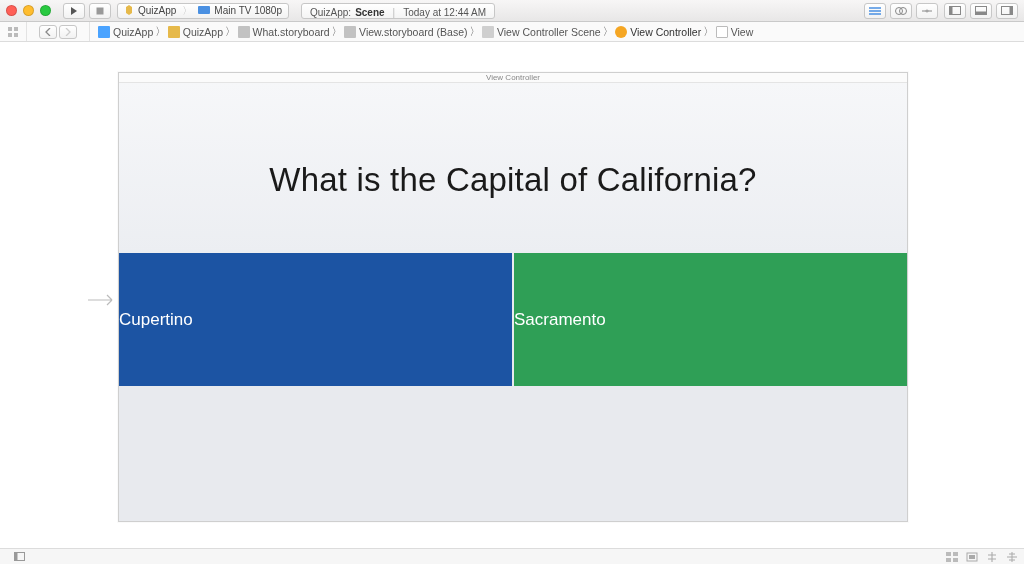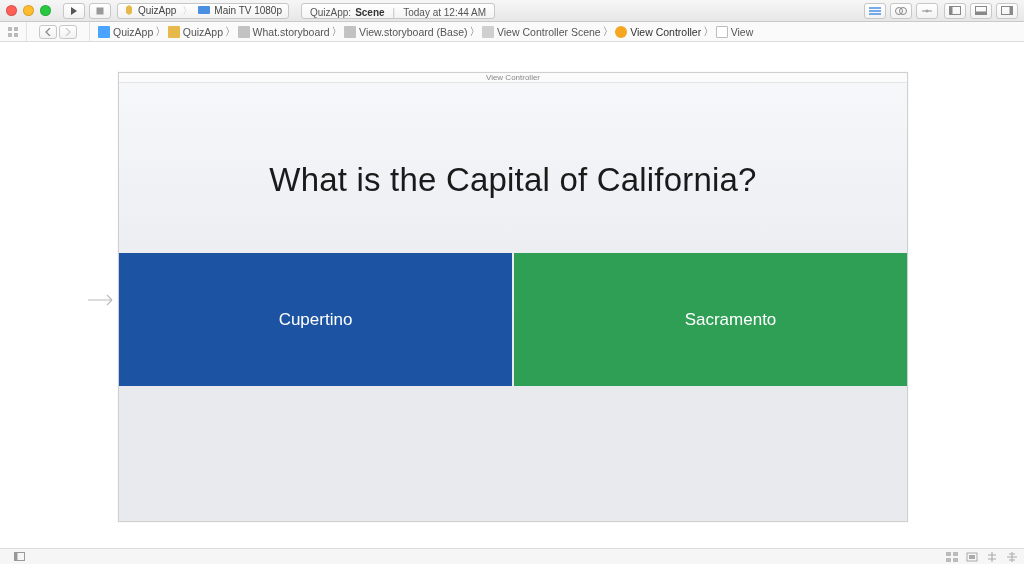--- a/index.html
+++ b/index.html
@@ -96,21 +96,21 @@
     background:linear-gradient(#f6f7f9,#eceef2);
   }
   .question-area h1{
     font-size:33px; font-weight:400; color:#1a1a1a; letter-spacing:.2px;margin-top:24px;
   }
   .answers{
     height:calc(100% - 170px); display:grid; grid-template-columns:1fr 1fr;
     grid-template-rows:1fr 1fr; gap:2px;
   }
   .answer{
-    display:flex; align-items:center; justify-content:center;
+    display:flex; align-items:center; 
     color:#fff; font-size:17px; font-weight:500;
   }
 
   
   .bottombar{
     height:16px; border-top:1px solid #dcdcdc; background:#f6f6f6;
     display:flex; align-items:center; padding:0 6px; color:#888;
   }
   .bottombar .spacer{flex:1}
   .bottombar .bb-ic{margin-left:8px;display:flex;align-items:center}
@@ -270,21 +270,21 @@
   <div class="device">
     <div class="device-title">View Controller</div>
     <div class="ib-canvas">
       <div class="question-area">
         <h1>What is the Capital of California?</h1>
       </div>
       <div class="answers" id="answers">
           <div class="answer" style="background: rgb(28, 84, 163);">
             <span>Cupertino</span>
           </div>
-          <div class="answer" style="background: rgb(47, 159, 86); padding-left: 40px;">
+          <div class="answer" style="background: rgb(47, 159, 86);">
             <span>Sacramento</span>
           </div>
         </div>
     </div>
   </div>
 </div>
 
 <div class="bottombar">
   <div class="bb-ic">
     <svg width="11" height="9" viewBox="0 0 11 9">

